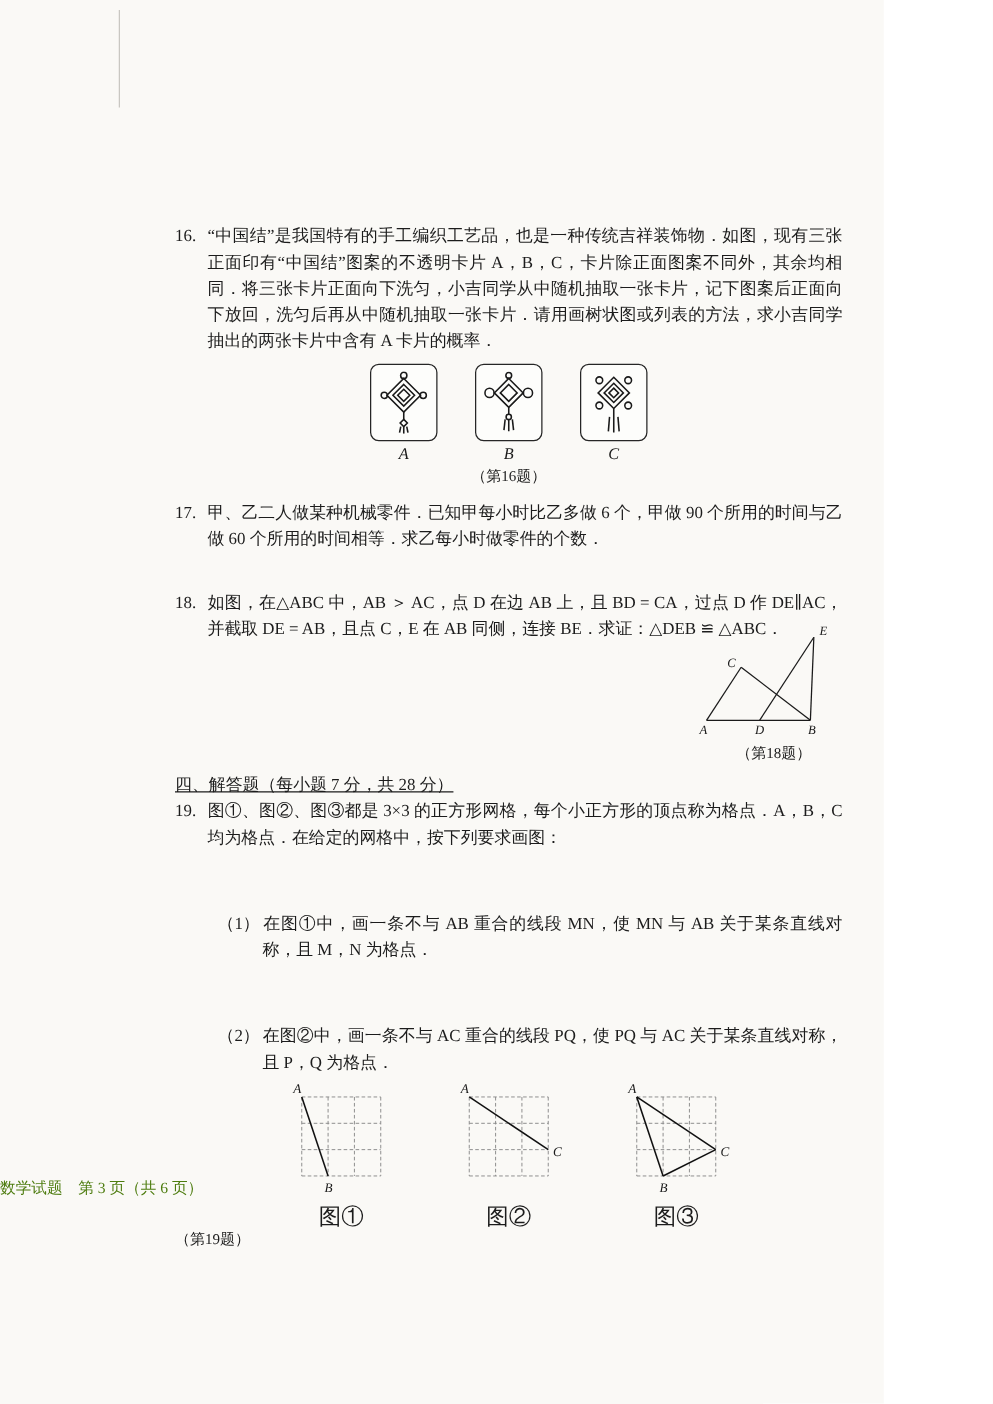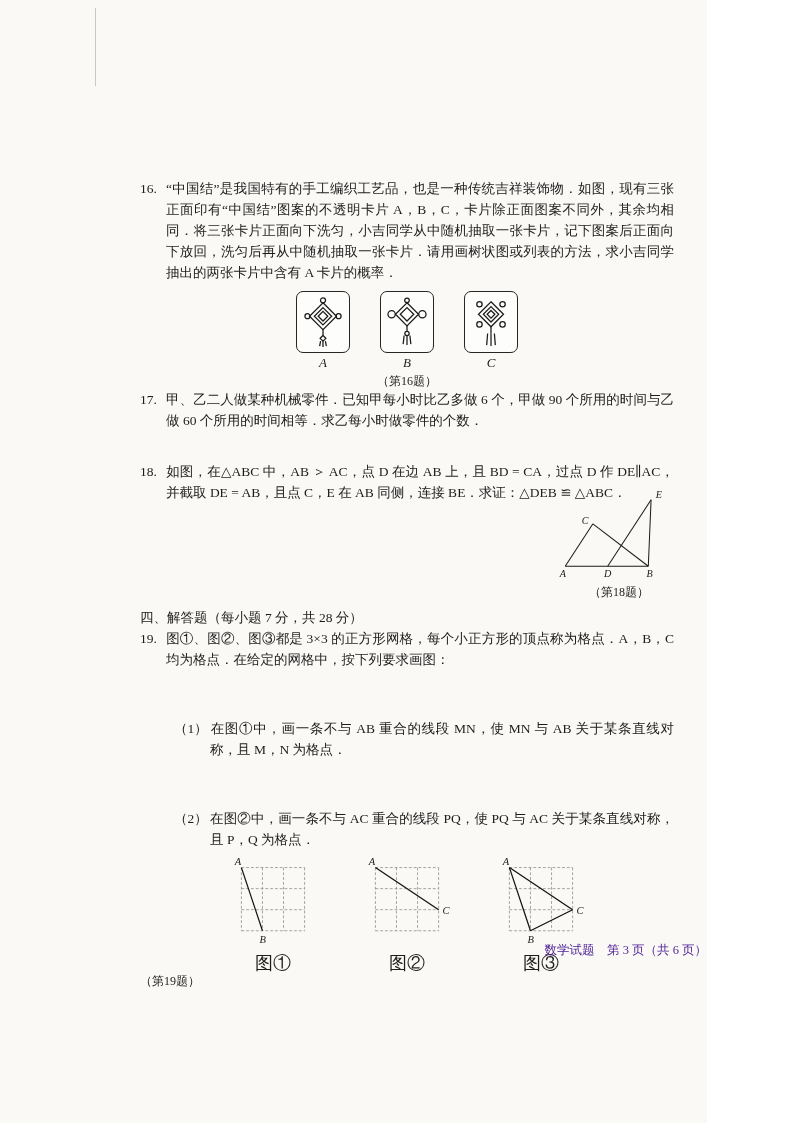--- a/index.html
+++ b/index.html
@@ -14,21 +14,21 @@
     background:#c9c7c2;
   }
   .content {
     position:absolute; left:140px; top:178px; width:534px;
     font-size:13.5px; line-height:21px; text-align:justify;
   }
   .q { padding-left:26px; text-indent:-26px; }
   .qnum { display:inline-block; width:26px; text-indent:0; }
   .subq { margin-left:34px; padding-left:36px; text-indent:-36px;margin-top:48px; }
   .subnum { display:inline-block; width:36px; text-indent:0; }
-  .section-heading { margin-top:6px; } .mt10 { } .mt30 { margin-top:30px; }
+  .section-heading { margin-top:6px;text-decoration:underline; } .mt10 { margin-top:10px; } .mt30 { margin-top:30px; }
 
   .fig16 { margin-top:8px; text-align:center; }
   .cards-row { display:flex; justify-content:center; gap:30px; }
   .card-wrap { display:flex; flex-direction:column; align-items:center; }
   .card {
     width:54px; height:62px; border:1.6px solid #262626; border-radius:7px;
     background:#fdfdfb; display:flex; align-items:center; justify-content:center;
   }
   .card-label { font-size:13px; line-height:16px; margin-top:2px; font-style:italic; }
   .caption { font-size:12px; line-height:16px; margin-top:2px; text-indent:0; }
@@ -36,21 +36,21 @@
   .q18block { position:relative; min-height:140px; }
   .fig18 { position:absolute; right:-8px; top:24px; width:126px; text-align:center; }
 
   .fig19 { margin-top:6px; }
   .grids-row { display:flex; justify-content:center; gap:44px; }
   .grid-wrap { display:flex; flex-direction:column; align-items:center; }
   .grid-label { font-size:18px; line-height:16px; margin-top:5px; }
 
   .footer {
     position:absolute; left:0; right:0; top:942px;
-    text-align:right; font-size:12.5px; color:#4c1d95;
+    text-align:left; font-size:12.5px; color:#4d7c0f;
   }
   svg { display:block; }
   .svglabel { font-size:11px; font-style:italic; font-family:"Liberation Serif","DejaVu Serif",serif; fill:#1a1a1a; }
 </style>
 </head>
 <body>
 
 <div class="page">
   <div class="scan-artifact"></div>
 

